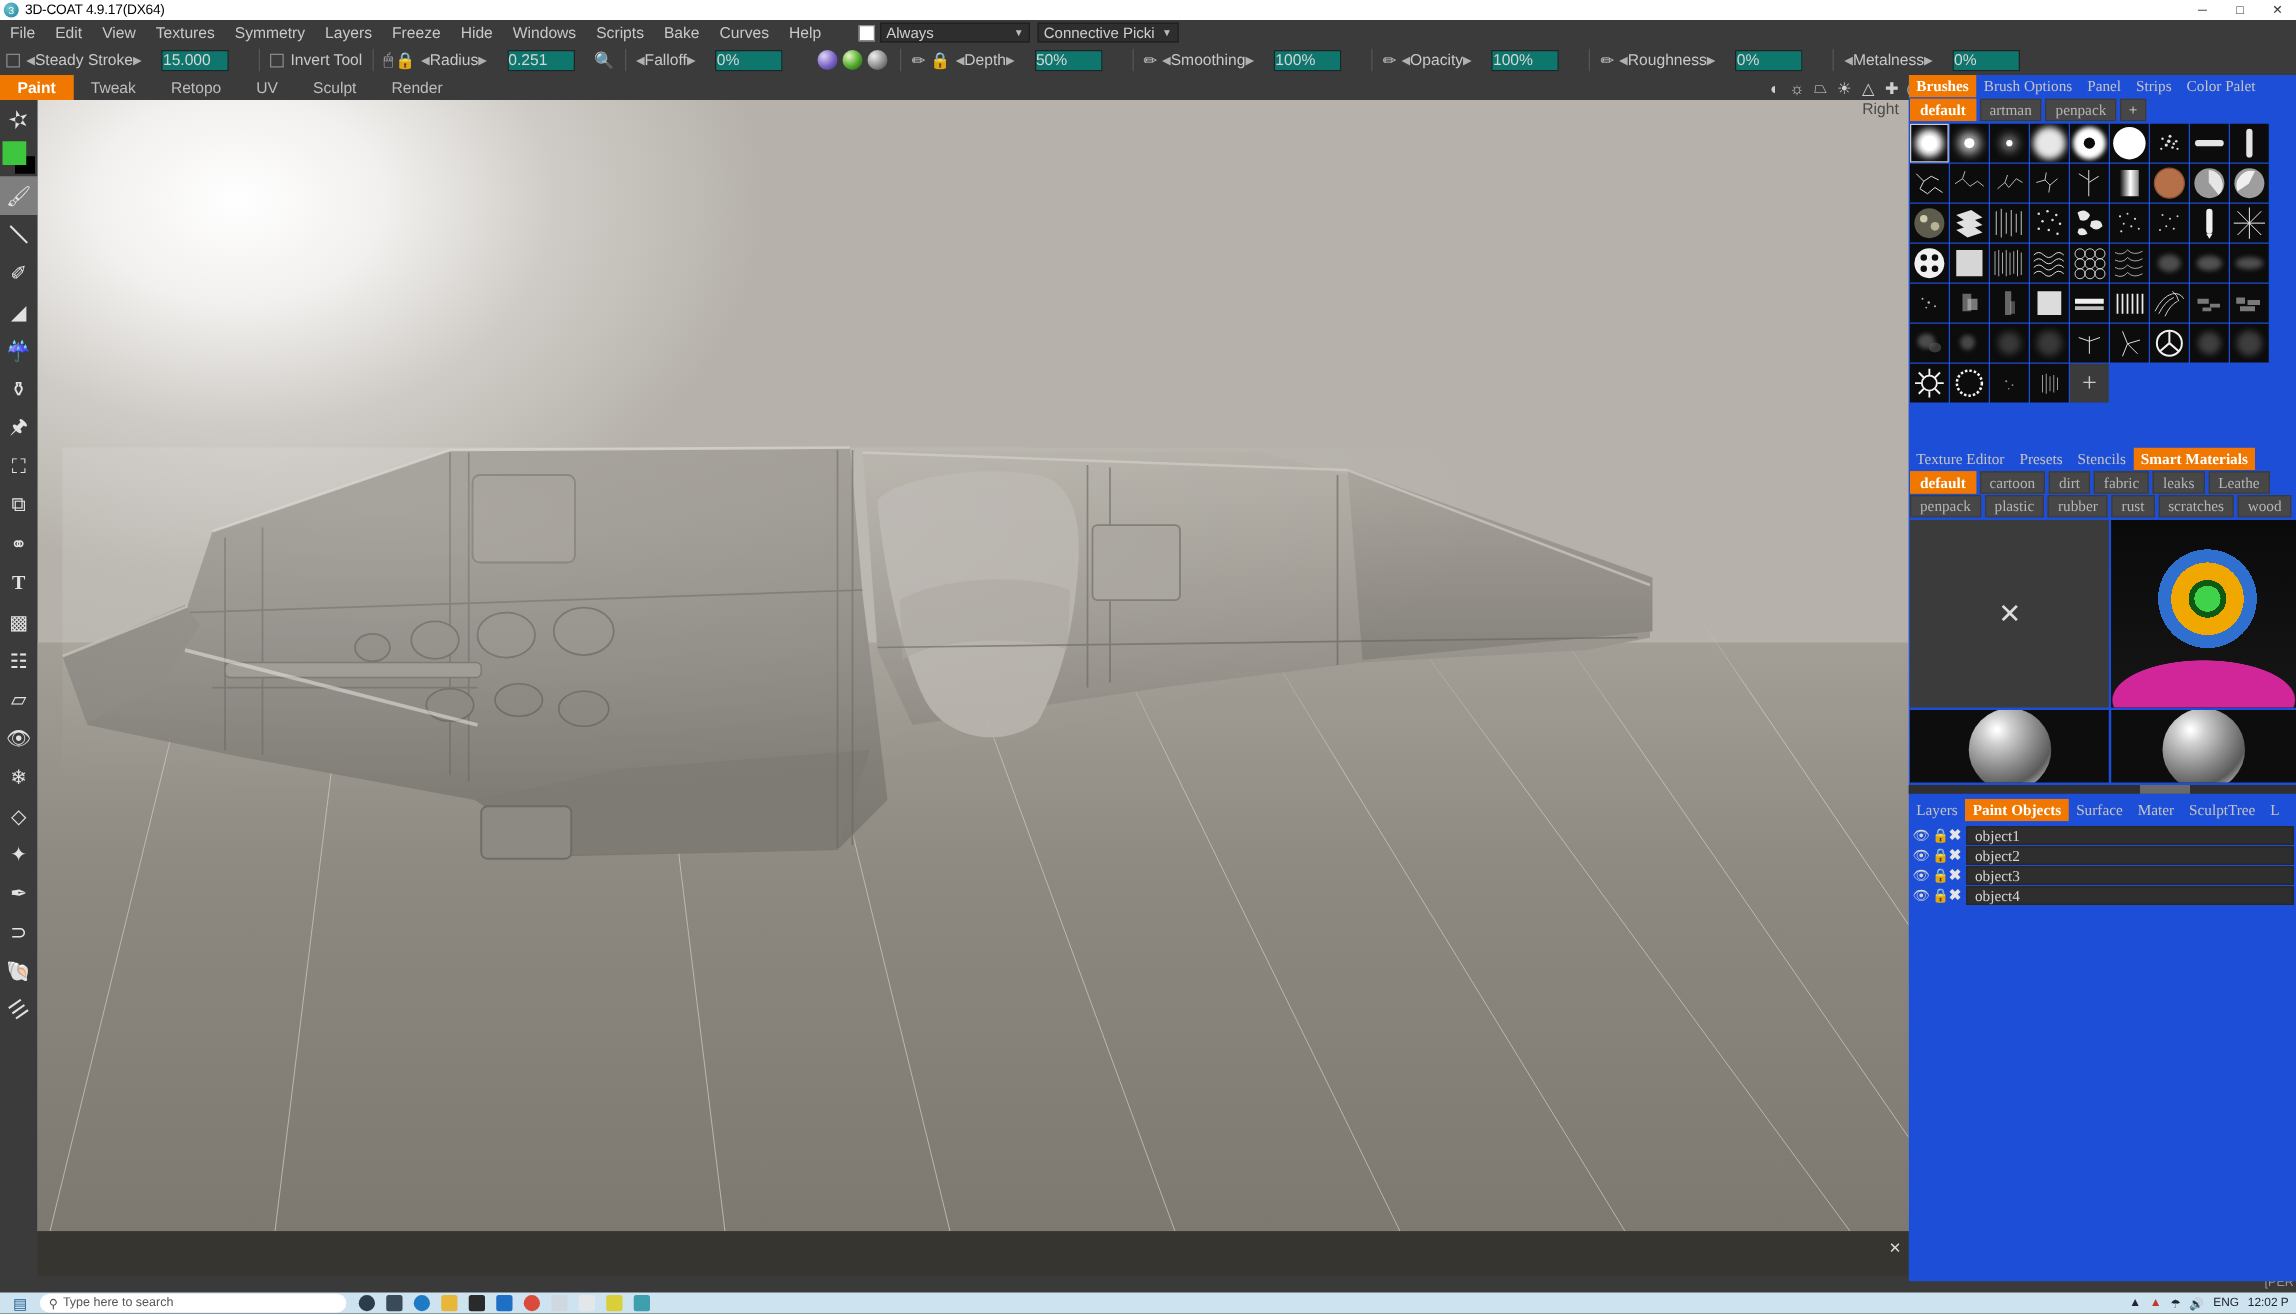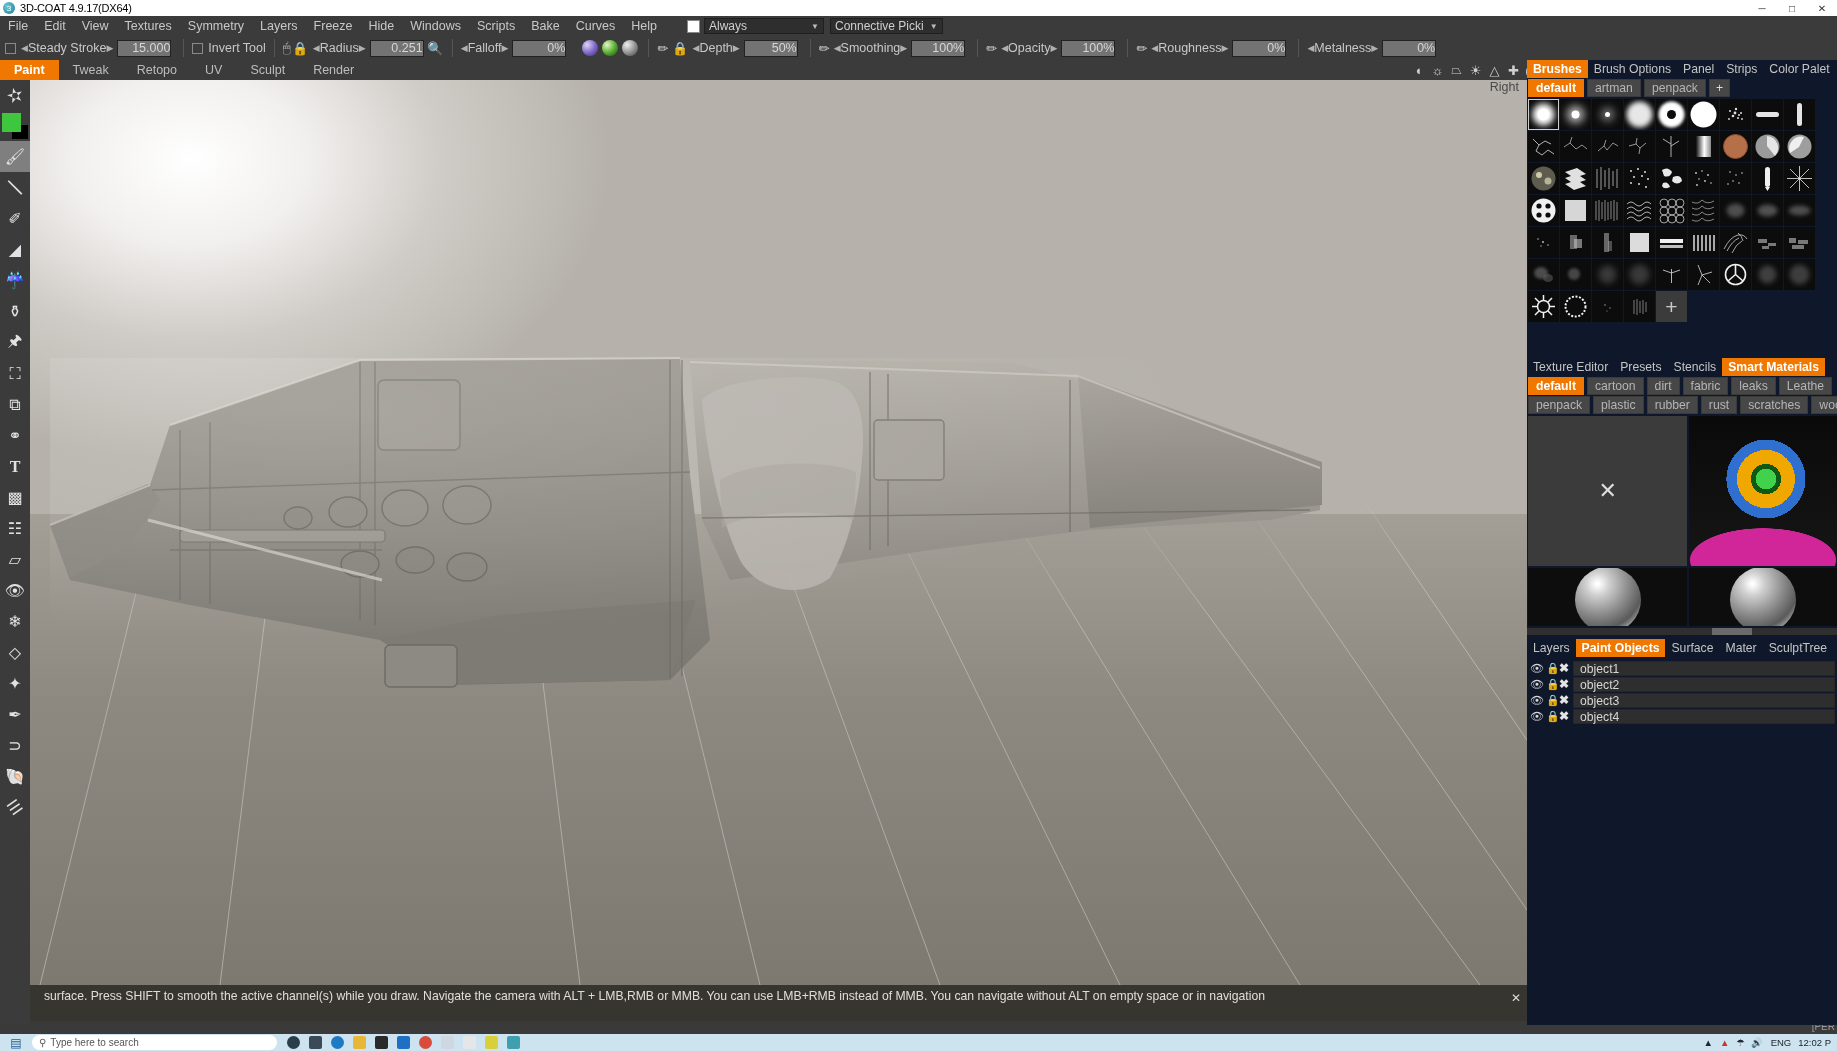--- a/index.html
+++ b/index.html
@@ -28,22 +28,22 @@
     align-items:center; padding:0 4px; color:#cfcfcf; font-size:12px; }
   .combo-arrow { font-size:8px; color:#bbb; margin-left:6px; }
 
   
   .optbar { position:absolute; left:0; top:36px; width:1837px; height:24px;
     background:#3b3b3b; display:flex; align-items:center; gap:0px; }
   .opt-grp { display:flex; align-items:center; height:24px; padding:0 5px; }
   .sep { width:1px; height:18px; background:#555; margin:0 3px; }
   .lbl { font-size:12.5px; color:#c8c8c8; white-space:nowrap; }
   .arr { font-size:9px; color:#b0b0b0; }
-  .numfield { background:#737373; border:1px solid #222; color:#d6d6d6;
-    font-size:12.5px; height:17px; min-width:54px; text-align:right; line-height:15px; margin:0 4px; }
+  .numfield { background:#0f766e; border:1px solid #222; color:#d6d6d6;
+    font-size:12.5px; height:17px; min-width:54px; text-align:left; line-height:15px; margin:0 16px; }
   .chk-sm { width:11px; height:11px; border:1px solid #8a8a8a; background:#3b3b3b; margin-right:5px; }
   .ic { color:#cfcfcf; font-size:13px; display:inline-flex; align-items:center; justify-content:center; }
   .sphere { width:16px; height:16px; border-radius:50%; margin:0 2px; }
   .sph-purple { background:radial-gradient(circle at 32% 30%, #d7c9f0 5%, #7a63c8 55%, #3b2f6b); }
   .sph-green  { background:radial-gradient(circle at 32% 30%, #d8f0b6 5%, #4fa82a 55%, #1d4a10); }
   .sph-grey   { background:radial-gradient(circle at 32% 30%, #e6e6e6 5%, #8d8d8d 55%, #3c3c3c); }
 
   
   .moderow { position:absolute; left:0; top:60px; width:1837px; height:20px; background:#3b3b3b; display:flex; align-items:center; }
   .mode-tab { font-size:12.5px; color:#bdbdbd; padding:2px 14px; line-height:16px; }
@@ -78,21 +78,21 @@
 
   
   .hintbar { position:absolute; left:30px; top:985px; width:1497px; height:36px;
      background:rgba(55,52,46,0.88); color:#e0ddd6; font-size:12.2px; padding:3px 16px 0 14px; }
   .hint-line { line-height:17px; text-align:justify; }
   .hint-close { position:absolute; right:6px; top:6px; font-size:12px; color:#ddd; }
   .fpsbar { position:absolute; left:0; top:1020px; width:1530px; height:14px; background:#3b3b3b;
      color:#b9b9b9; font-size:11.5px; padding-left:4px; line-height:14px; }
 
   
-  .rightpanel { position:absolute; left:1527px; top:60px; width:310px; height:965px; background:#0f172a; }
+  .rightpanel { position:absolute; left:1527px; top:60px; width:310px; height:965px; background:#1d4ed8;font-family:Liberation Serif, serif; }
   .tabrow { display:flex; align-items:center; height:18px; overflow:hidden; }
   .tab { font-size:12.2px; color:#c4c4c4; padding:1px 6px; line-height:16px; white-space:nowrap; }
   .tab.active { background:#f07800; color:#fff; font-weight:bold; }
   .chiprow { display:flex; align-items:center; gap:3px; height:19px; padding:1px 0 0 1px; overflow:hidden; }
   .chip { font-size:12.2px; color:#b5b5b5; background:#474747; border:1px solid #3a3a3a; padding:0 7px;
     line-height:16px; white-space:nowrap; }
   .chip.active { background:#f07800; color:#fff; border-color:#f07800; font-weight:bold; }
   .chip.plus { padding:0 6px; color:#ddd; }
 
   .brushgrid { display:grid; grid-template-columns:repeat(9, 31px); gap:1px; padding:2px 0 0 1px; }
@@ -426,21 +426,20 @@
         <path d="M20 445 L120 405" stroke="#c9c5be" stroke-width="2" fill="none" opacity="0.7"></path>
         <path d="M118 440 L352 500" stroke="#e8e4de" stroke-width="3" fill="none" opacity="0.55"></path>
         <rect x="20" y="278" width="1280" height="330" fill="url(#specular)" opacity="0.18"></rect>
       </g>
     </svg>
 
     <div class="label-right">Right</div>
   </div>
 
   <div class="hintbar">
-    <div class="hint-line">surface. Press SHIFT to smooth the active channel(s) while you draw. Navigate the camera with ALT + LMB,RMB or MMB. You can use LMB+RMB instead of MMB. You can navigate without ALT on empty space or in navigation</div>
     <div class="hint-close">✕</div>
   </div>
   <div class="perf">[PER</div>
 
   <div class="rightpanel">
 
     <div class="tabrow">
       <div class="tab active">Brushes</div>
       <div class="tab">Brush Options</div>
       <div class="tab">Panel</div>

